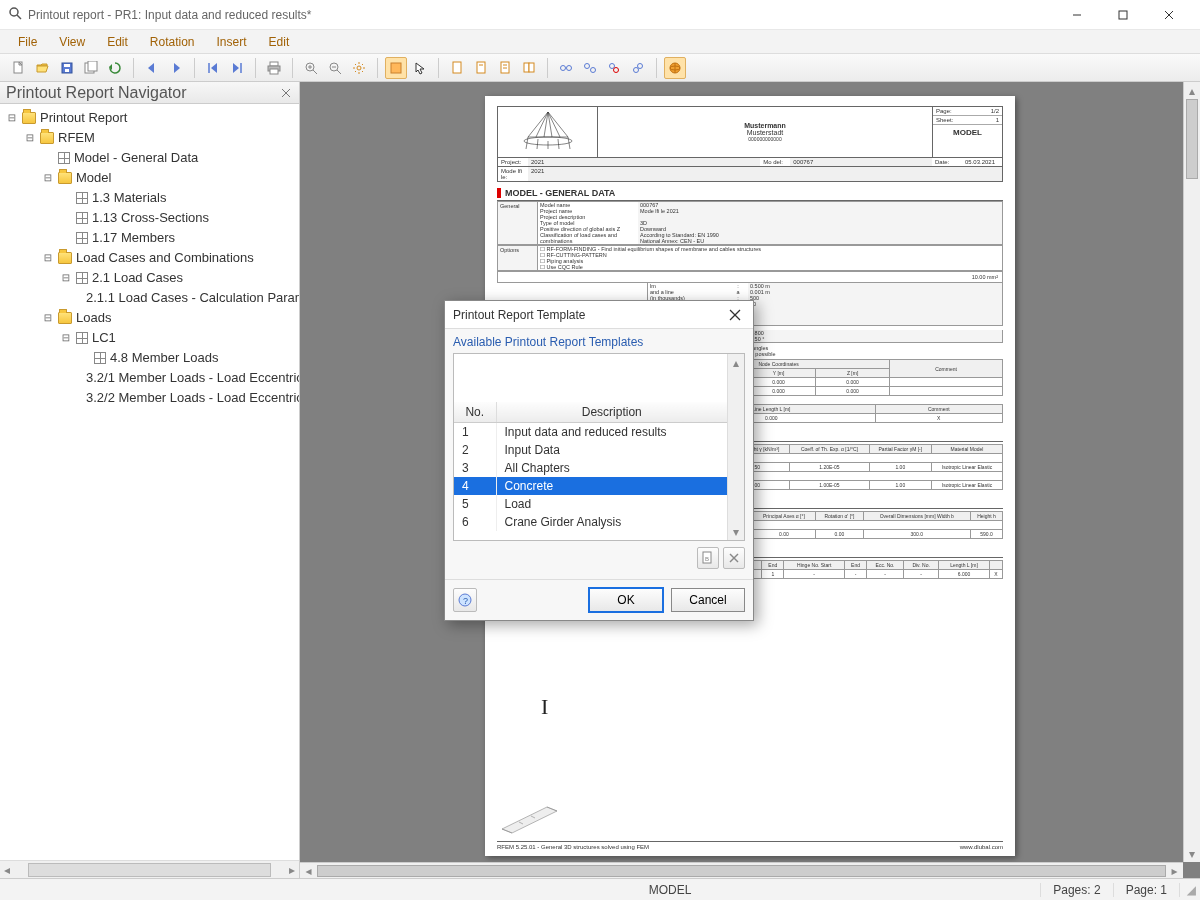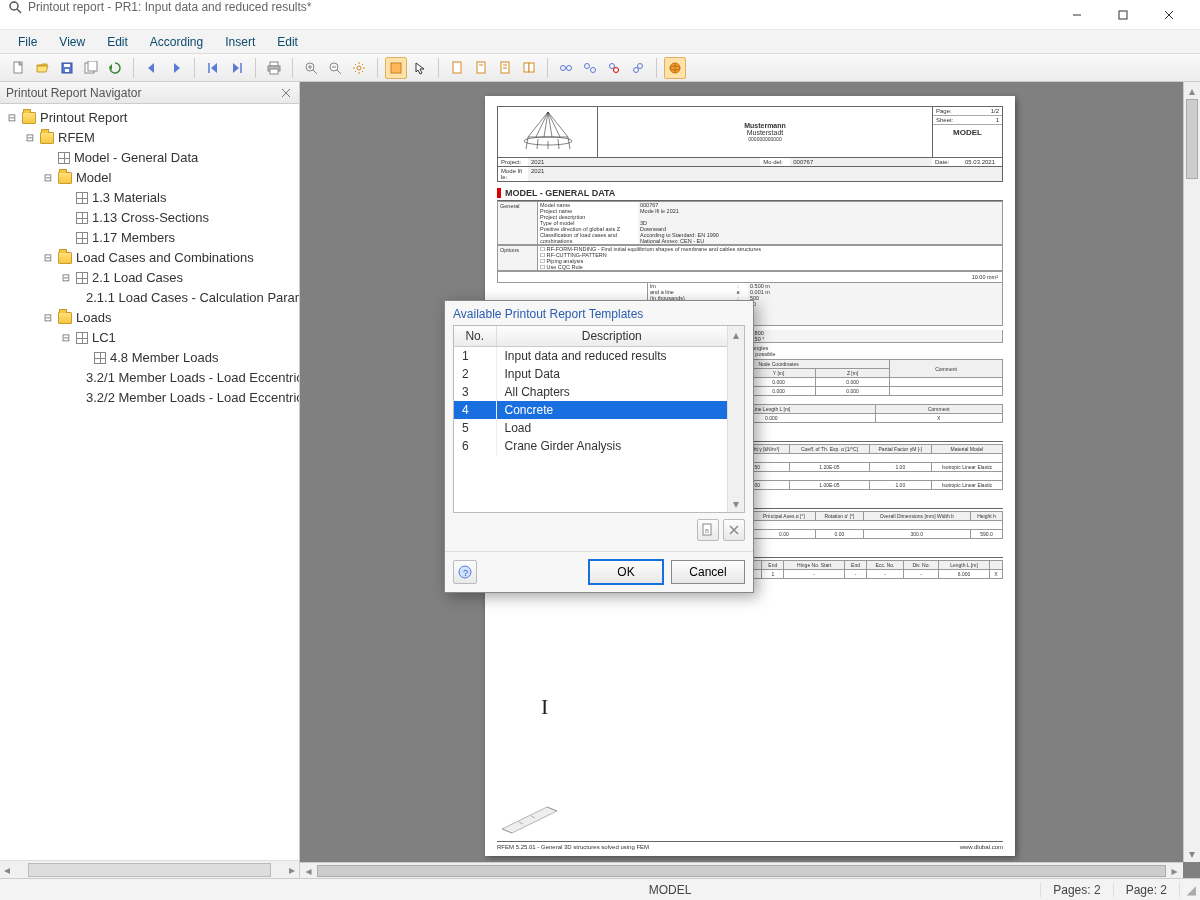--- a/index.html
+++ b/index.html
@@ -13,20 +13,21 @@
     width: 1200px;
     height: 900px;
   }
 
   
   .titlebar {
     height: 30px;
     background: #fff;
     border-bottom: 1px solid #e8e8e8;
     display: flex;
+    align-items: center;
     padding: 0 8px;
     color: #666;
   }
   .titlebar .ticon { margin-right: 6px; }
   .titlebar .title { flex: 1; }
   .window-buttons { display: flex; gap: 0; }
   .window-buttons div {
     width: 46px; height: 30px; display: flex; align-items: center; justify-content: center;
     color: #555;
   }
@@ -36,21 +37,21 @@
     height: 24px;
     background: #f3f3f3;
     border-bottom: 1px solid #ddd;
     display: flex;
     align-items: center;
     padding: 0 8px;
     gap: 2px;
   }
   .menubar .item {
     padding: 2px 10px;
-    color: #0c4a6e;
+    color: #a16207;
   }
 
   
   .toolbar {
     height: 28px;
     background: linear-gradient(#fafafa,#ececec);
     border-bottom: 1px solid #ccc;
     display: flex;
     align-items: center;
     padding: 0 6px;
@@ -79,21 +80,21 @@
     border-right: 1px solid #ccc;
     background: #fff;
     display:flex; flex-direction:column;
   }
   .navhead {
     height: 22px;
     background: linear-gradient(#f7f7f7,#e9e9e9);
     border-bottom: 1px solid #ccc;
     display:flex; align-items:center; justify-content: space-between;
     padding: 0 6px;
-    font-size: 12px;
+    font-size: 16px;
     color:#555;
     text-align:center;
   }
   .navhead .close { width:14px; height:14px; display:flex; align-items:center; justify-content:center; }
   .tree {
     flex:1;
     overflow:auto;
     padding: 4px 0;
     font-size: 13px;
   }
@@ -211,21 +212,21 @@
   .dlg-section {
     margin:6px 8px 4px 8px;
     color:#2a5db0;
     font-size:12px;
   }
   .dlg-list {
     margin:0 8px; border:1px solid #bbb; background:#fff; height:188px;
     display:flex;
     position:relative;
   }
-  .dlg-list table { width:100%; border-collapse:collapse; font-size:12px; }
+  .dlg-list table { width:100%; border-collapse:collapse; font-size:12px;margin-top:48px; }
   .dlg-list th { background:linear-gradient(#fdfdfd,#ececec); border-bottom:1px solid #ccc; font-weight:normal; padding:3px 8px; text-align:center; }
   .dlg-list th:first-child { width:42px; border-right:1px solid #ddd;}
   .dlg-list td { padding:2px 8px; }
   .dlg-list td.num { border-right:1px solid #eee; text-align:left; padding-left:8px;}
   .dlg-list tr.sel td { background:#1a6fe0; color:#fff; }
   .dlg-list-scroll { width:17px; background:#f0f0f0; border-left:1px solid #ddd; position:relative;}
   .dlg-list-scroll .arr { height:17px; display:flex; align-items:center; justify-content:center; color:#888;}
   .dlg-list-scroll .arr.bot { position:absolute; bottom:0; left:0; right:0;}
   .dlg-tools { display:flex; justify-content:flex-end; gap:4px; padding:6px 8px 10px 8px; border-bottom:1px solid #ddd;}
   .dlg-tools .tbtn { border:1px solid #bbb; background:linear-gradient(#fdfdfd,#e8e8e8);}
@@ -276,21 +277,21 @@
           <line x1="9" y1="1" x2="1" y2="9" stroke="#333"></line>
         </svg>
       </div>
   </div>
 </div>
 
 <div class="menubar">
   <div class="item">File</div>
   <div class="item">View</div>
   <div class="item">Edit</div>
-  <div class="item">According</div>
+  <div class="item">Rotation</div>
   <div class="item">Insert</div>
   <div class="item">Edit</div>
 </div>
 
 <div class="toolbar">
   <div class="tbgroup">
     <div class="tbtn">
         <svg viewBox="0 0 14 14">
           <rect x="2" y="1" width="8" height="11" fill="#fff" stroke="#888"></rect>
           <polyline points="7,1 10,4 7,4 7,1" fill="#ddd" stroke="#888"></polyline>
@@ -959,20 +960,29 @@
       <span class="arr">◂</span>
         <span class="thumb"></span>
         <span class="arr">▸</span>
     </div>
 
     <div class="caret-mark" style="left:241px; top:612px;">I</div>
   </div>
 </div>
 
 <div class="dialog">
+  <div class="dlg-title">
+    <span>Printout Report Template</span>
+    <span class="dlg-close">
+      <svg width="12" height="12">
+          <line x1="1" y1="1" x2="11" y2="11" stroke="#333" stroke-width="1.3"></line>
+          <line x1="11" y1="1" x2="1" y2="11" stroke="#333" stroke-width="1.3"></line>
+        </svg>
+    </span>
+  </div>
   <div class="dlg-section">Available Printout Report Templates</div>
   <div class="dlg-list">
     <div style="flex:1">
     <table>
       <thead>
             <tr>
               <th>No.</th>
               <th>Description</th>
             </tr>
           </thead>
@@ -1033,15 +1043,15 @@
     <div class="spacer"></div>
     <button class="primary">OK</button>
     <button>Cancel</button>
   </div>
 </div>
 
 <div class="statusbar">
   <div class="cell" style="width:300px"></div>
   <div class="cell grow">MODEL</div>
   <div class="cell">Pages: 2</div>
-  <div class="cell">Page: 2</div>
+  <div class="cell">Page: 1</div>
   <div class="resize">◢</div>
 </div>
 
 </body></html>

